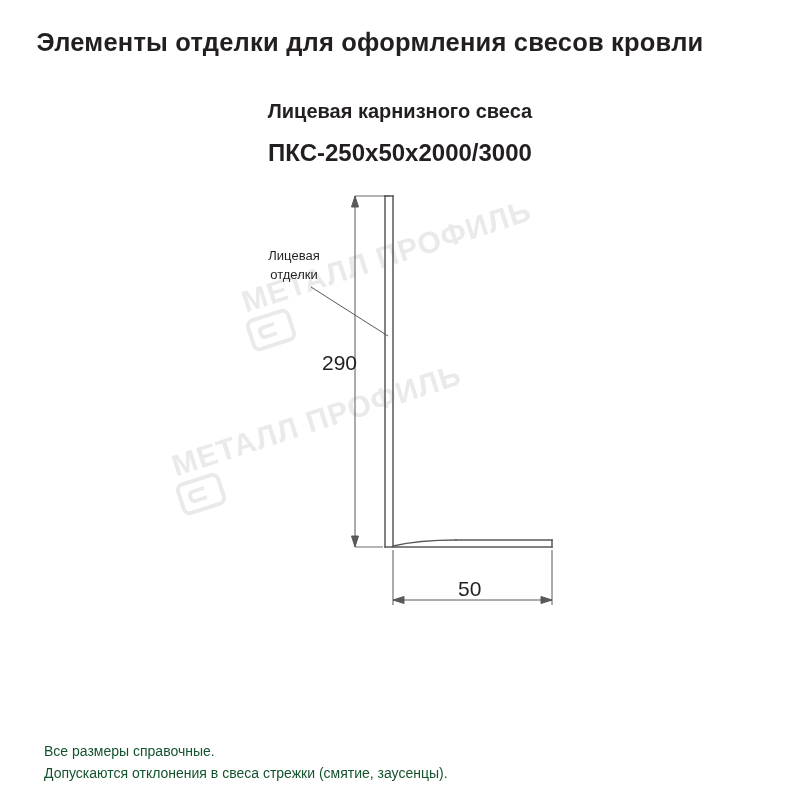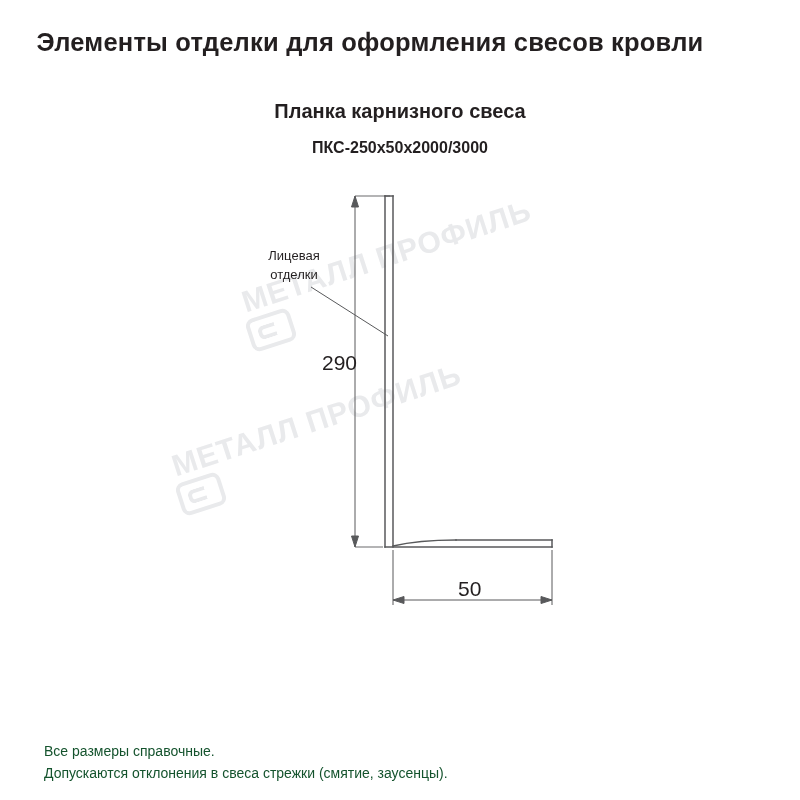--- a/index.html
+++ b/index.html
@@ -42,21 +42,21 @@
     font-size: 20px;
     font-weight: bold;
     white-space: nowrap;
   }
   .sub-title-2 {
     position: absolute;
     top: 139px;
     left: 0;
     width: 800px;
     text-align: center;
-    font-size: 16px;
+    font-size: 24px;
     font-weight: bold;
     white-space: nowrap;
   }
 
   
   .watermark {
     position: absolute;
     color: #e9eaec;
     font-weight: bold;
     font-size: 30px;
@@ -152,21 +152,21 @@
     color: #14532d;
   }
   .footnotes div { white-space: nowrap; }
 </style>
 </head>
 <body>
 
 <div class="page">
 
   <div class="main-title">Элементы отделки для оформления свесов кровли</div>
-  <div class="sub-title">Планка карнизного свеса</div>
+  <div class="sub-title">Лицевая карнизного свеса</div>
   <div class="sub-title-2">ПКС-250х50х2000/3000</div>
 
   <div class="watermark wm-1">МЕТАЛЛ ПРОФИЛЬ</div>
   <div class="wm-logo wm-logo-1"></div>
   <div class="watermark wm-2">МЕТАЛЛ ПРОФИЛЬ</div>
   <div class="wm-logo wm-logo-2"></div>
 
   <svg class="drawing" viewBox="0 0 800 800">
     <g stroke="#58595b" fill="none" stroke-width="1.5" stroke-linecap="square">
 

